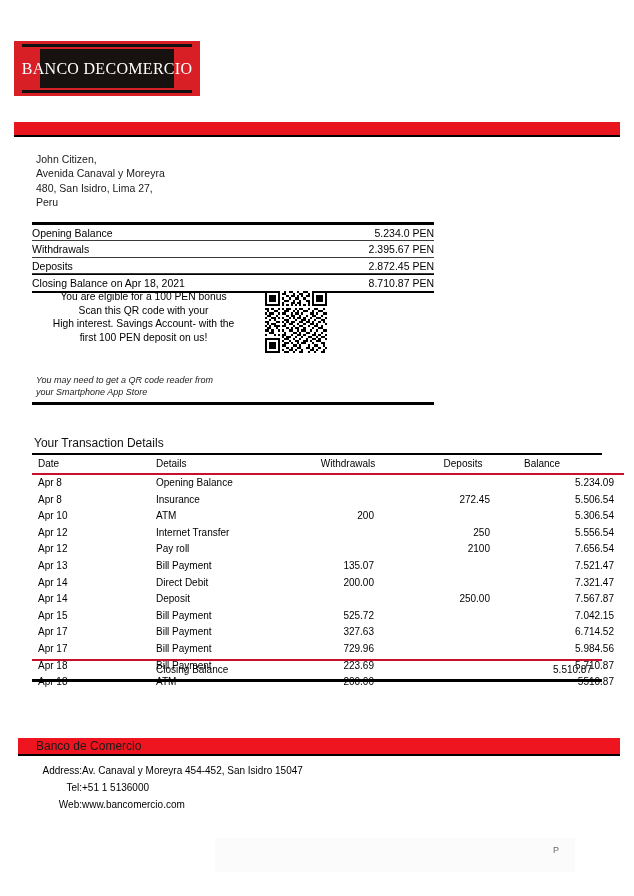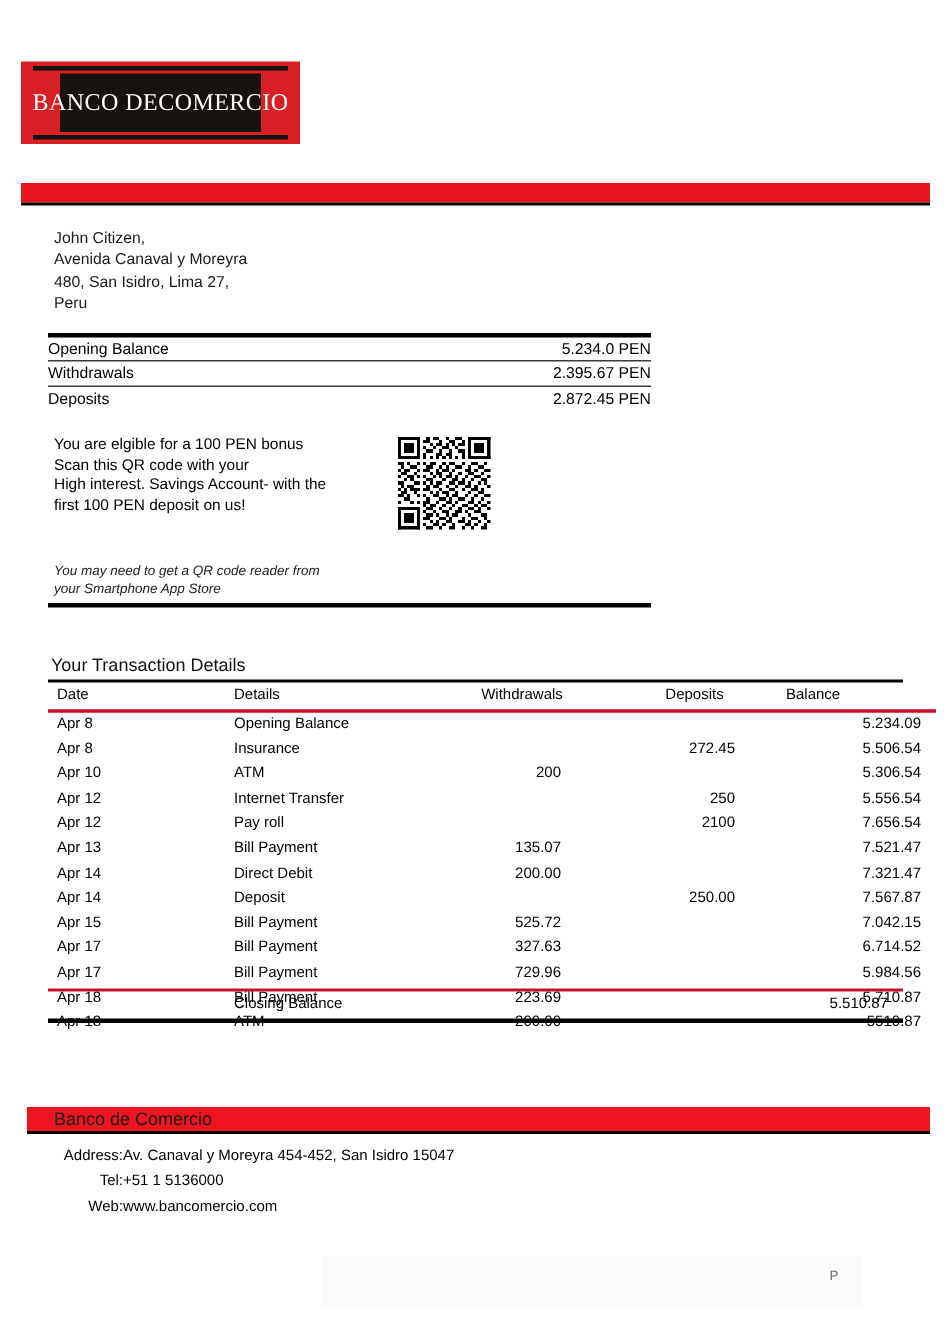--- a/index.html
+++ b/index.html
@@ -116,20 +116,21 @@
   .summary-val { white-space: nowrap; }
 
   
   .promo-text {
     position: absolute;
     left: 36px;
     top: 290px;
     width: 215px;
     font-size: 10.3px;
     line-height: 13.6px;
+    text-align: center;
   }
   .promo-note {
     position: absolute;
     left: 36px;
     top: 374px;
     width: 230px;
     font-size: 9px;
     line-height: 12px;
     font-style: italic;
     color: #222;
@@ -305,20 +306,24 @@
       <span class="summary-label">Opening Balance</span>
       <span class="summary-val">5.234.0  PEN</span>
     </div>
     <div class="summary-row">
       <span class="summary-label">Withdrawals</span>
       <span class="summary-val">2.395.67 PEN</span>
     </div>
     <div class="summary-row">
       <span class="summary-label">Deposits</span>
       <span class="summary-val">2.872.45 PEN</span>
+    </div>
+    <div class="summary-row closing">
+      <span class="summary-label">Closing  Balance on Apr 18, 2021</span>
+      <span class="summary-val">8.710.87 PEN</span>
     </div>
   </div>
 
   <div class="promo-text">
     <div>You are elgible for a 100 PEN bonus</div>
     <div>Scan this QR code with your</div>
     <div>High interest. Savings Account- with the</div>
     <div>first 100 PEN deposit on us!</div>
   </div>
 

